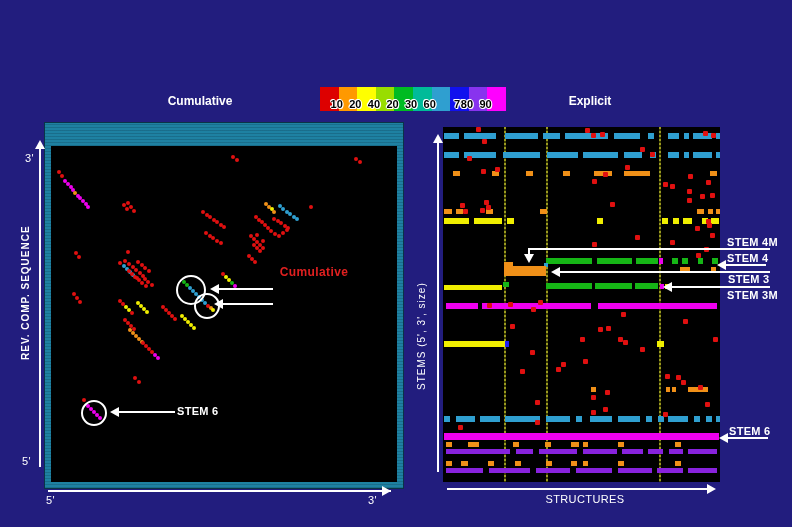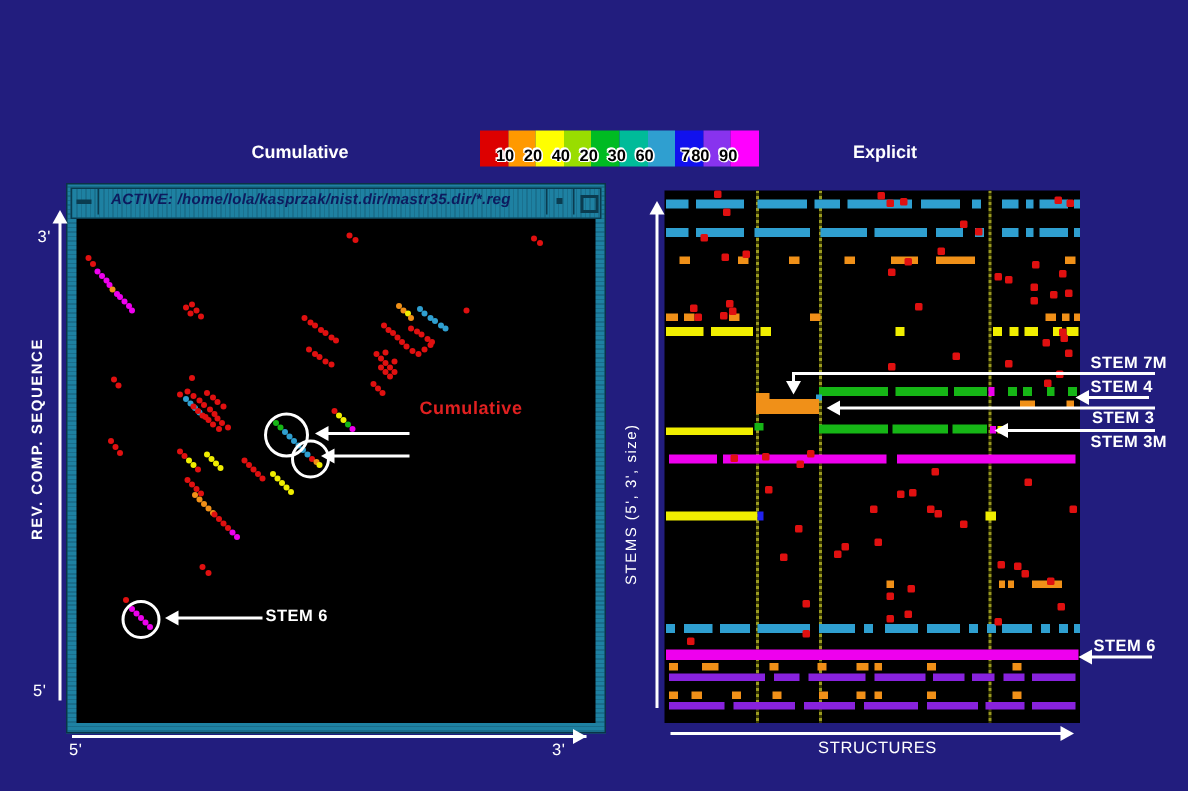--- a/index.html
+++ b/index.html
@@ -67,50 +67,38 @@
       <span class="num" style="left: 66.4px;">20</span>
       <span class="num" style="left: 85px;">30</span>
       <span class="num" style="left: 103.6px;">60</span>
       <span class="num" style="left: 134px;">70</span>
       <span class="num" style="left: 140.8px;">80</span>
       <span class="num" style="left: 159.4px;">90</span>
     </div>
   <div class="toplabel" style="left:550px;width:80px;">Explicit</div>
 
   <div id="xwindow">
-    <div id="titlebar">
-      <div class="tbbtn" id="btn-min">
-          <span class="glyph"></span>
-        </div>
-      <div class="title">ACTIVE: /home/lola/kasprzak/nist.dir/mastr35.dir/*.reg</div>
-      <div class="tbbtn" id="btn-restore">
-          <span class="glyph"></span>
-        </div>
-      <div class="tbbtn" id="btn-max">
-          <span class="glyph"></span>
-        </div>
-    </div>
     <div id="left-plot"></div>
   </div>
 
   <div id="right-plot"></div>
 
   <div class="abs wtext" style="left:25px;top:152px;font-weight:normal;font-size:11px;">3'</div>
   <div class="abs vtext" style="left:20px;top:228px;height:132px;">REV. COMP. SEQUENCE</div>
   <div class="abs wtext" style="left:22px;top:455px;font-weight:normal;font-size:11px;">5'</div>
   <div class="abs wtext" style="left:46px;top:494px;font-weight:normal;">5'</div>
   <div class="abs wtext" style="left:368px;top:494px;font-weight:normal;">3'</div>
 
   <div class="abs vtext" style="left:416px;top:200px;height:190px;font-weight:normal;">STEMS (5', 3', size)</div>
   <div class="abs wtext" style="left:520px;top:493px;width:130px;text-align:center;font-weight:normal;">STRUCTURES</div>
 
   <div id="cumulative-note">Cumulative</div>
   <div class="stemlabel" style="left:177px;top:405px;">STEM 6</div>
 
-  <div class="stemlabel" style="left:727px;top:236px;">STEM 7M</div>
+  <div class="stemlabel" style="left:727px;top:236px;">STEM 4M</div>
   <div class="stemlabel" style="left:727px;top:252px;">STEM 4</div>
   <div class="stemlabel" style="left:728px;top:273px;">STEM 3</div>
   <div class="stemlabel" style="left:727px;top:289px;">STEM 3M</div>
   <div class="stemlabel" style="left:729px;top:425px;">STEM 6</div>
 
   <div id="overlay">
       <div style="position: absolute; left: 504px; top: 127px; width: 2px; height: 355px; background: repeating-linear-gradient(rgb(154, 154, 32) 0px, rgb(154, 154, 32) 2px, rgb(60, 60, 0) 2px, rgb(60, 60, 0) 4px);"></div>
       <div style="position: absolute; left: 546px; top: 127px; width: 2px; height: 355px; background: repeating-linear-gradient(rgb(154, 154, 32) 0px, rgb(154, 154, 32) 2px, rgb(60, 60, 0) 2px, rgb(60, 60, 0) 4px);"></div>
       <div style="position: absolute; left: 659px; top: 127px; width: 2px; height: 355px; background: repeating-linear-gradient(rgb(154, 154, 32) 0px, rgb(154, 154, 32) 2px, rgb(60, 60, 0) 2px, rgb(60, 60, 0) 4px);"></div>
       <div style="position: absolute; left: 444px; top: 133px; width: 15px; height: 6px; background: rgb(47, 159, 208);"></div>

